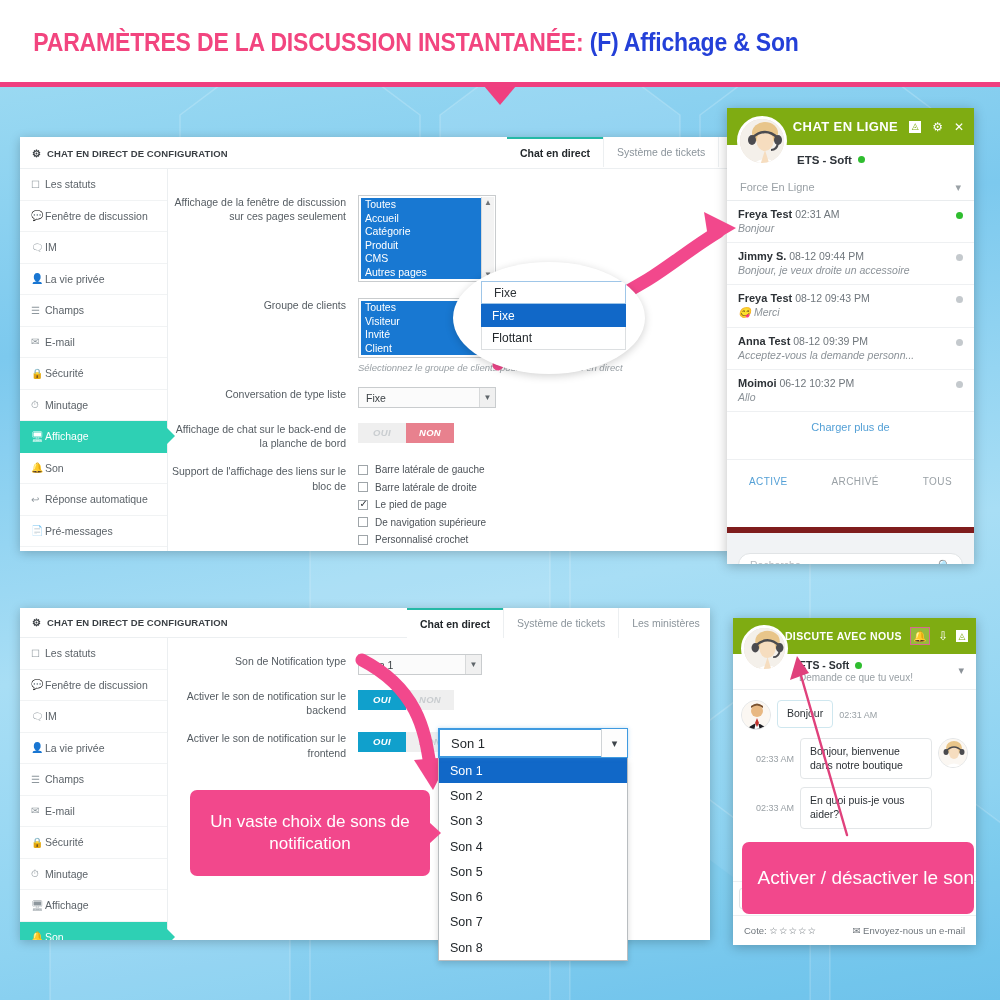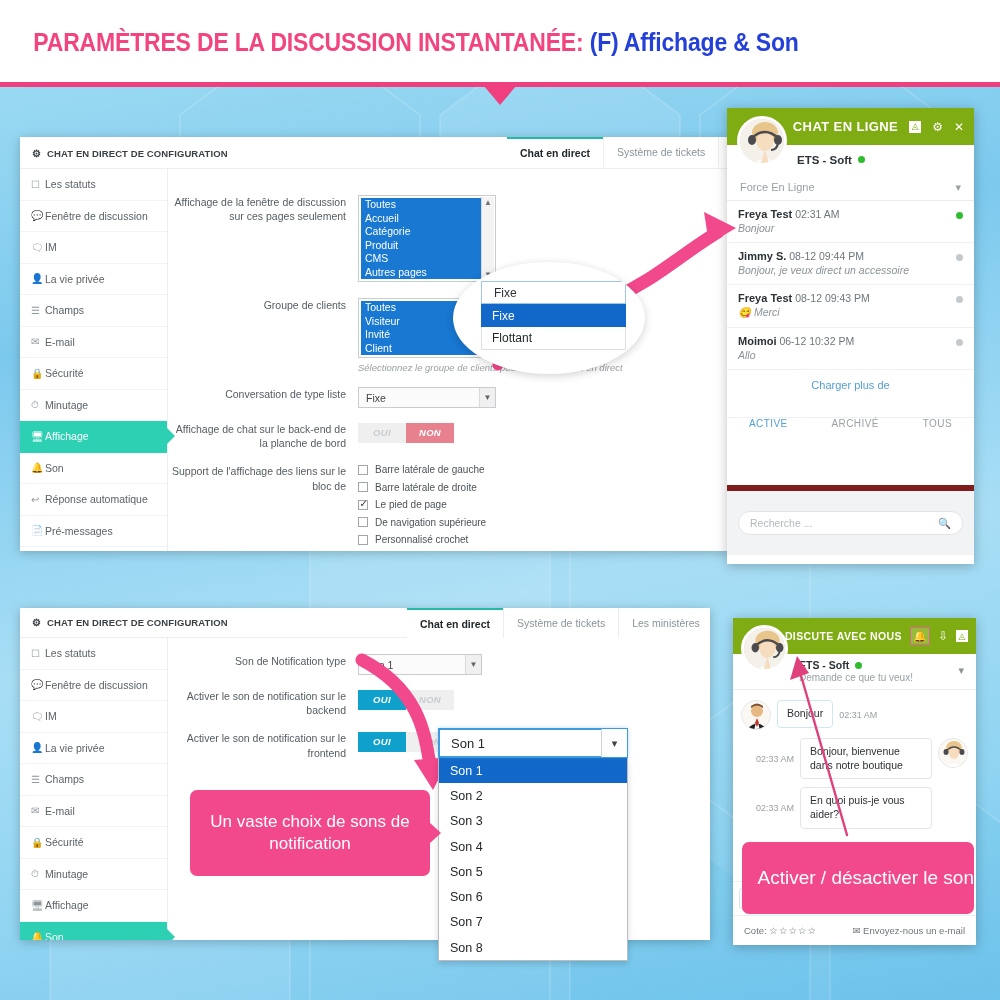--- a/index.html
+++ b/index.html
@@ -262,21 +262,21 @@
   .cw-item .l1 { font-size: 10.5px; color: #6f767c; }
   .cw-item .l1 b { color: #2c3136; font-size: 11px; }
   .cw-item .l2 { font-size: 10.5px; color: #8b9298; font-style: italic; margin-top: 2px; }
   .cw-item .st {
     position: absolute; right: 11px; top: 11px; width: 7px; height: 7px;
     border-radius: 50%; background: #c4c9cd;
   }
   .cw-item .st.on { background: #2fbd2f; }
   .cw-more { text-align: center; font-size: 11px; color: #54a0d6; padding: 9px 0 4px; }
   .cw-tabs {
-    display: flex; justify-content: space-around; align-items: flex-start;
+    display: flex; justify-content: space-around; align-items: center;
     height: 44px; border-top: 1px solid #eef0f2; font-size: 10px;
     letter-spacing: .4px;
   }
   .cw-tabs .t { color: #9aa1a6; }
   .cw-tabs .t.active { color: #54a0d6; }
   .cw-search {
     background: #f1f3f5; padding: 20px 11px; border-top: 6px solid #7f1d1d; margin-top: 24px;
   }
   .cw-search .box {
     height: 24px; background: #fff; border: 1px solid #e1e4e6; border-radius: 13px;
@@ -587,27 +587,33 @@
 
   <div class="cw-item">
     <div class="l1"><b>Freya Test</b>
       <span>02:31 AM</span></div>
     <div class="l2">Bonjour</div>
     <span class="st on"></span>
   </div>
   <div class="cw-item">
     <div class="l1"><b>Jimmy S.</b>
       <span>08-12 09:44 PM</span></div>
-    <div class="l2">Bonjour, je veux direct un accessoire</div>
+    <div class="l2">Bonjour, je veux droite un accessoire</div>
     <span class="st"></span>
   </div>
   <div class="cw-item">
     <div class="l1"><b>Freya Test</b>
       <span>08-12 09:43 PM</span></div>
     <div class="l2">😋 Merci</div>
+    <span class="st"></span>
+  </div>
+  <div class="cw-item">
+    <div class="l1"><b>Anna Test</b>
+      <span>08-12 09:39 PM</span></div>
+    <div class="l2">Acceptez-vous la demande personn...</div>
     <span class="st"></span>
   </div>
   <div class="cw-item">
     <div class="l1"><b>Moimoi</b>
       <span>06-12 10:32 PM</span></div>
     <div class="l2">Allo</div>
     <span class="st"></span>
   </div>
 
   <div class="cw-more">Charger plus de</div>

